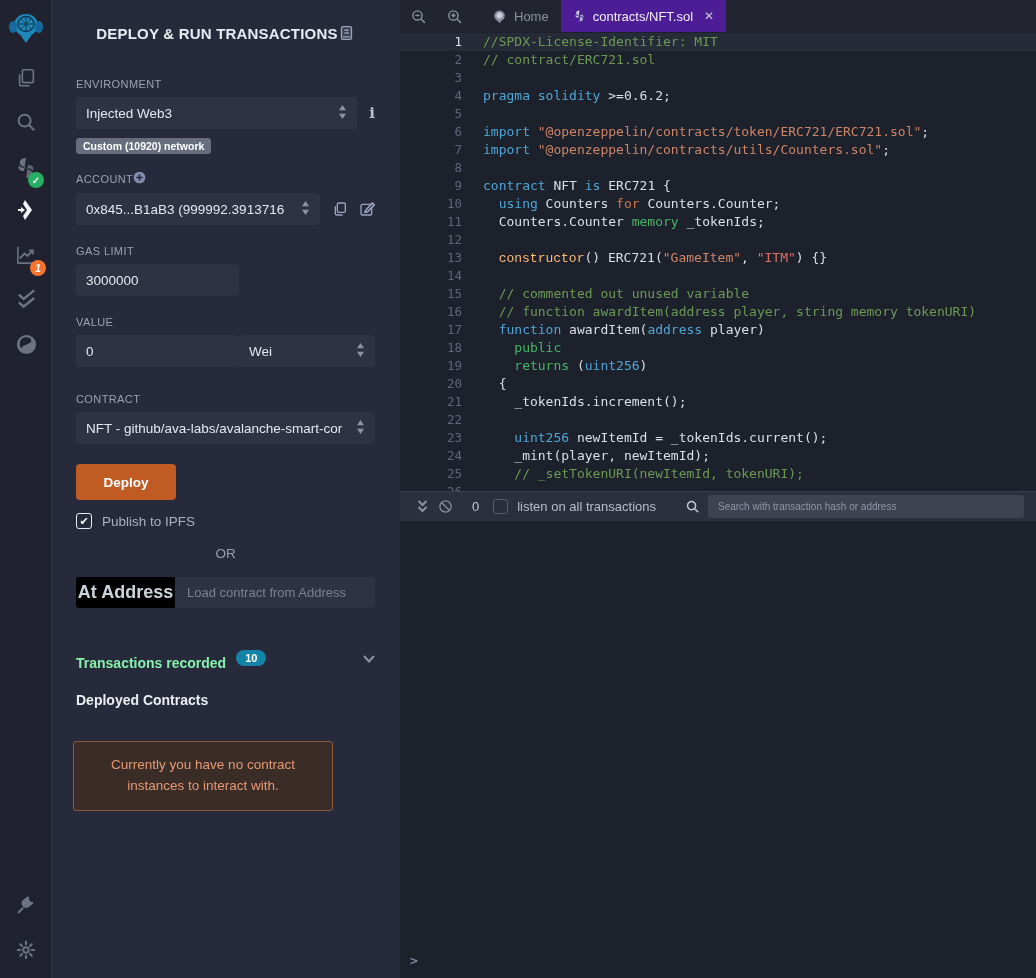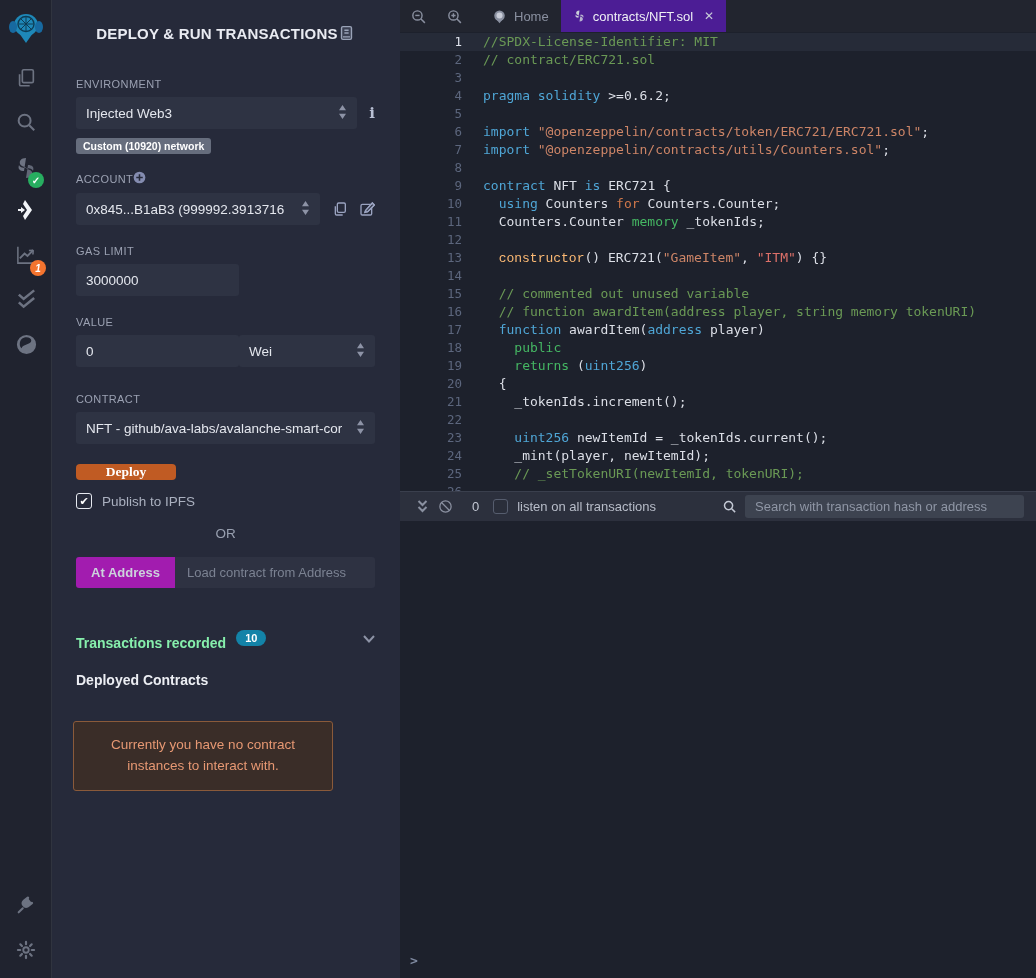--- a/index.html
+++ b/index.html
@@ -32,29 +32,29 @@
            align-items:center; padding:0 10px; font-family:"Liberation Sans",sans-serif; }
   input.field { width:100%; outline:none; }
   .selectbox { justify-content:space-between; cursor:pointer; }
   .sel-arrows { color:#8d93a6; flex:0 0 auto; margin-left:6px; }
   .row { display:flex; align-items:center; }
   .net-badge { display:inline-block; background:#666d7d; color:#fff; font-size:10.5px;
                font-weight:bold; border-radius:3px; padding:2px 7px; margin-top:9px; }
   .icon-btn { color:#9aa3c0; cursor:pointer; display:flex; align-items:center; }
   .deploy-btn { margin-top:20px; background:#c05b23; color:#fff; border:none;
                 border-radius:4px; font-size:13.5px; font-weight:bold;
-                width:100px; height:16px; cursor:pointer; font-family:Liberation Serif, serif;}
+                width:100px; height:36px; cursor:pointer; font-family:Liberation Sans, sans-serif;}
   .chk-row { display:flex; align-items:center; margin-top:13px; font-size:13.5px; color:#aab0bf; }
   .chk { width:16px; height:16px; border:1.5px solid #e6e9f0; border-radius:3px;
          background:#262a3a; color:#fff; font-size:11px; display:flex; align-items:center;
          justify-content:center; margin-right:10px; cursor:pointer; }
   .chk.empty { border:1px solid #565d6e; background:#2a2e3a; color:transparent; }
   .or { text-align:center; color:#99a0b0; font-size:13.5px; margin:17px 0 16px; }
   .ataddr-row { display:flex; height:31px; }
-  .ataddr-btn { background:#a21caf; color:#ccd3dc; font-size:13px; font-weight:bold;
+  .ataddr-btn { background:#000000; color:#ccd3dc; font-size:18px; font-weight:bold;
                 border:none; border-radius:3px 0 0 3px; width:100px; cursor:pointer;
                 font-family:"Liberation Sans",sans-serif; }
   .ataddr-input { flex:1; background:#2e3242; border:none; border-radius:0 3px 3px 0;
                   color:#e4e7ee; font-size:13px; padding:0 12px; outline:none;
                   font-family:"Liberation Sans",sans-serif; }
   .ataddr-input::placeholder { color:#7b8292; }
   .tx-row { display:flex; align-items:center; margin-top:37px; }
   .tx-label { color:#86efac; font-size:14px; font-weight:bold;margin-top:10px; }
   .tx-badge { background:#1383a8; color:#fff; font-size:11px; font-weight:bold;
               border-radius:9px; padding:2px 9px; margin-left:10px; }
@@ -90,21 +90,21 @@
   .tok-s2 { color:#dd7069; }  
   .tok-p { color:#fdba74;font-family:Liberation Mono, monospace; }   
   .tok-t { color:#dcdfe7; }   
 
   
   .term-bar { height:30px; flex:0 0 30px; background:#2c303d; border-top:1px solid #3a3f4d;
               display:flex; align-items:center; padding:0 12px; color:#9aa0ae; gap:0; }
   .term-count { color:#c3c8d4; font-size:13px; margin:0 14px 0 14px; }
   .term-listen { color:#b8bdc9; font-size:13px; margin-left:9px; }
   .term-search { background:#3d4350; border:none; border-radius:3px; height:23px;
-                 width:279px; margin-left:3px; color:#dfe3ec; font-size:13px;
+                 width:316px; margin-left:3px; color:#dfe3ec; font-size:10px;
                  padding:0 10px; outline:none; font-family:"Liberation Sans",sans-serif; }
   .term-search::placeholder { color:#8f96a5; }
   .term-body { flex:1; background:#1d212c; position:relative; }
   .term-prompt { position:absolute; left:10px; bottom:10px; color:#7f8aa0;
                  font-family:"DejaVu Sans Mono", monospace; font-size:13px; font-weight:bold; }
 
   .spacer-icon { width:26px; display:flex; justify-content:center; color:#8a90a0; }
 </style>
 </head>
 <body>

